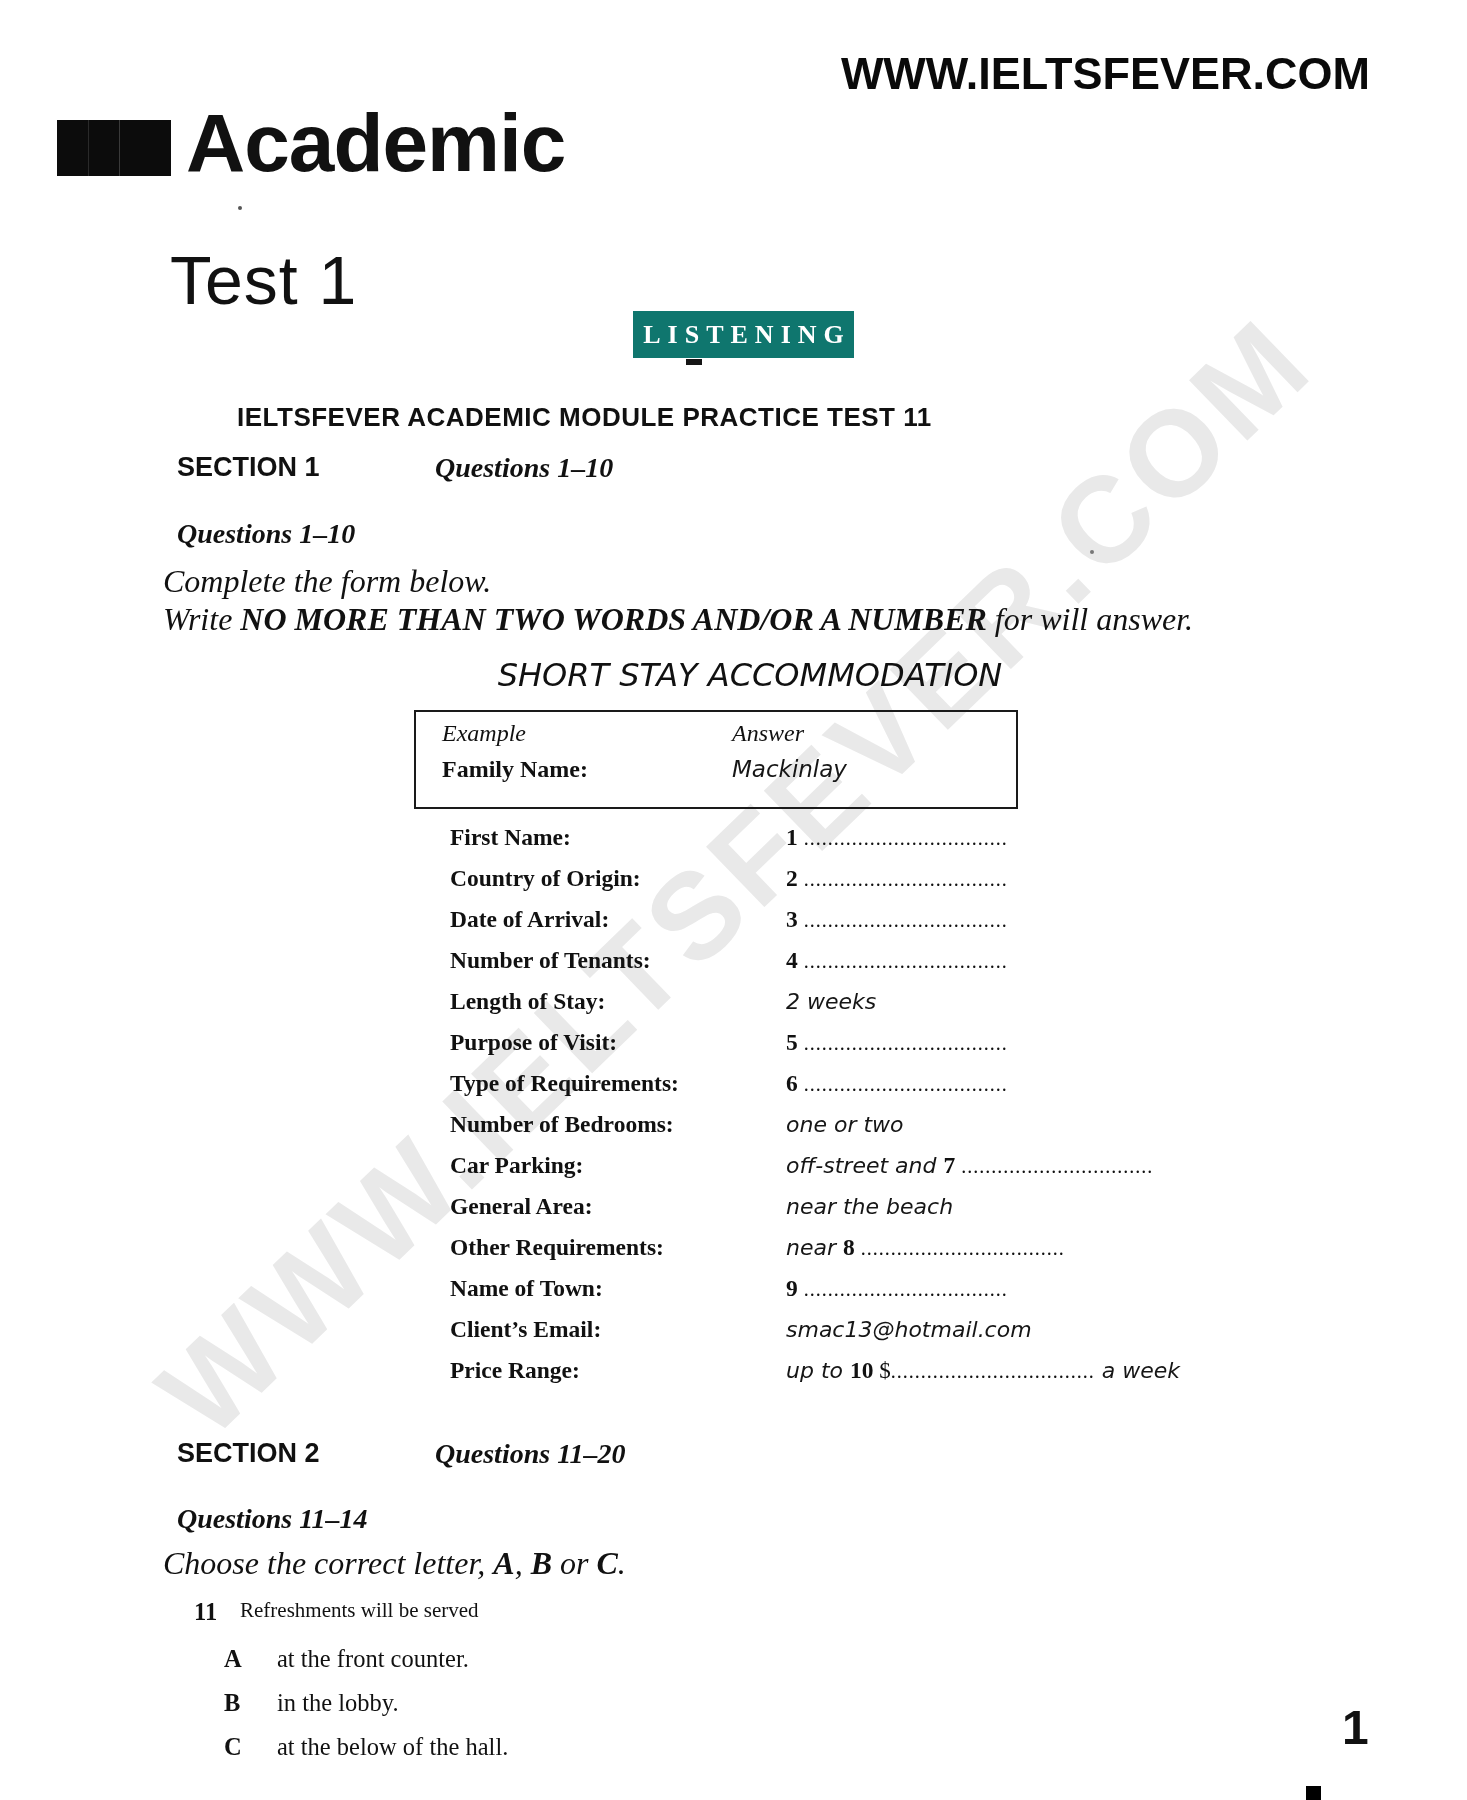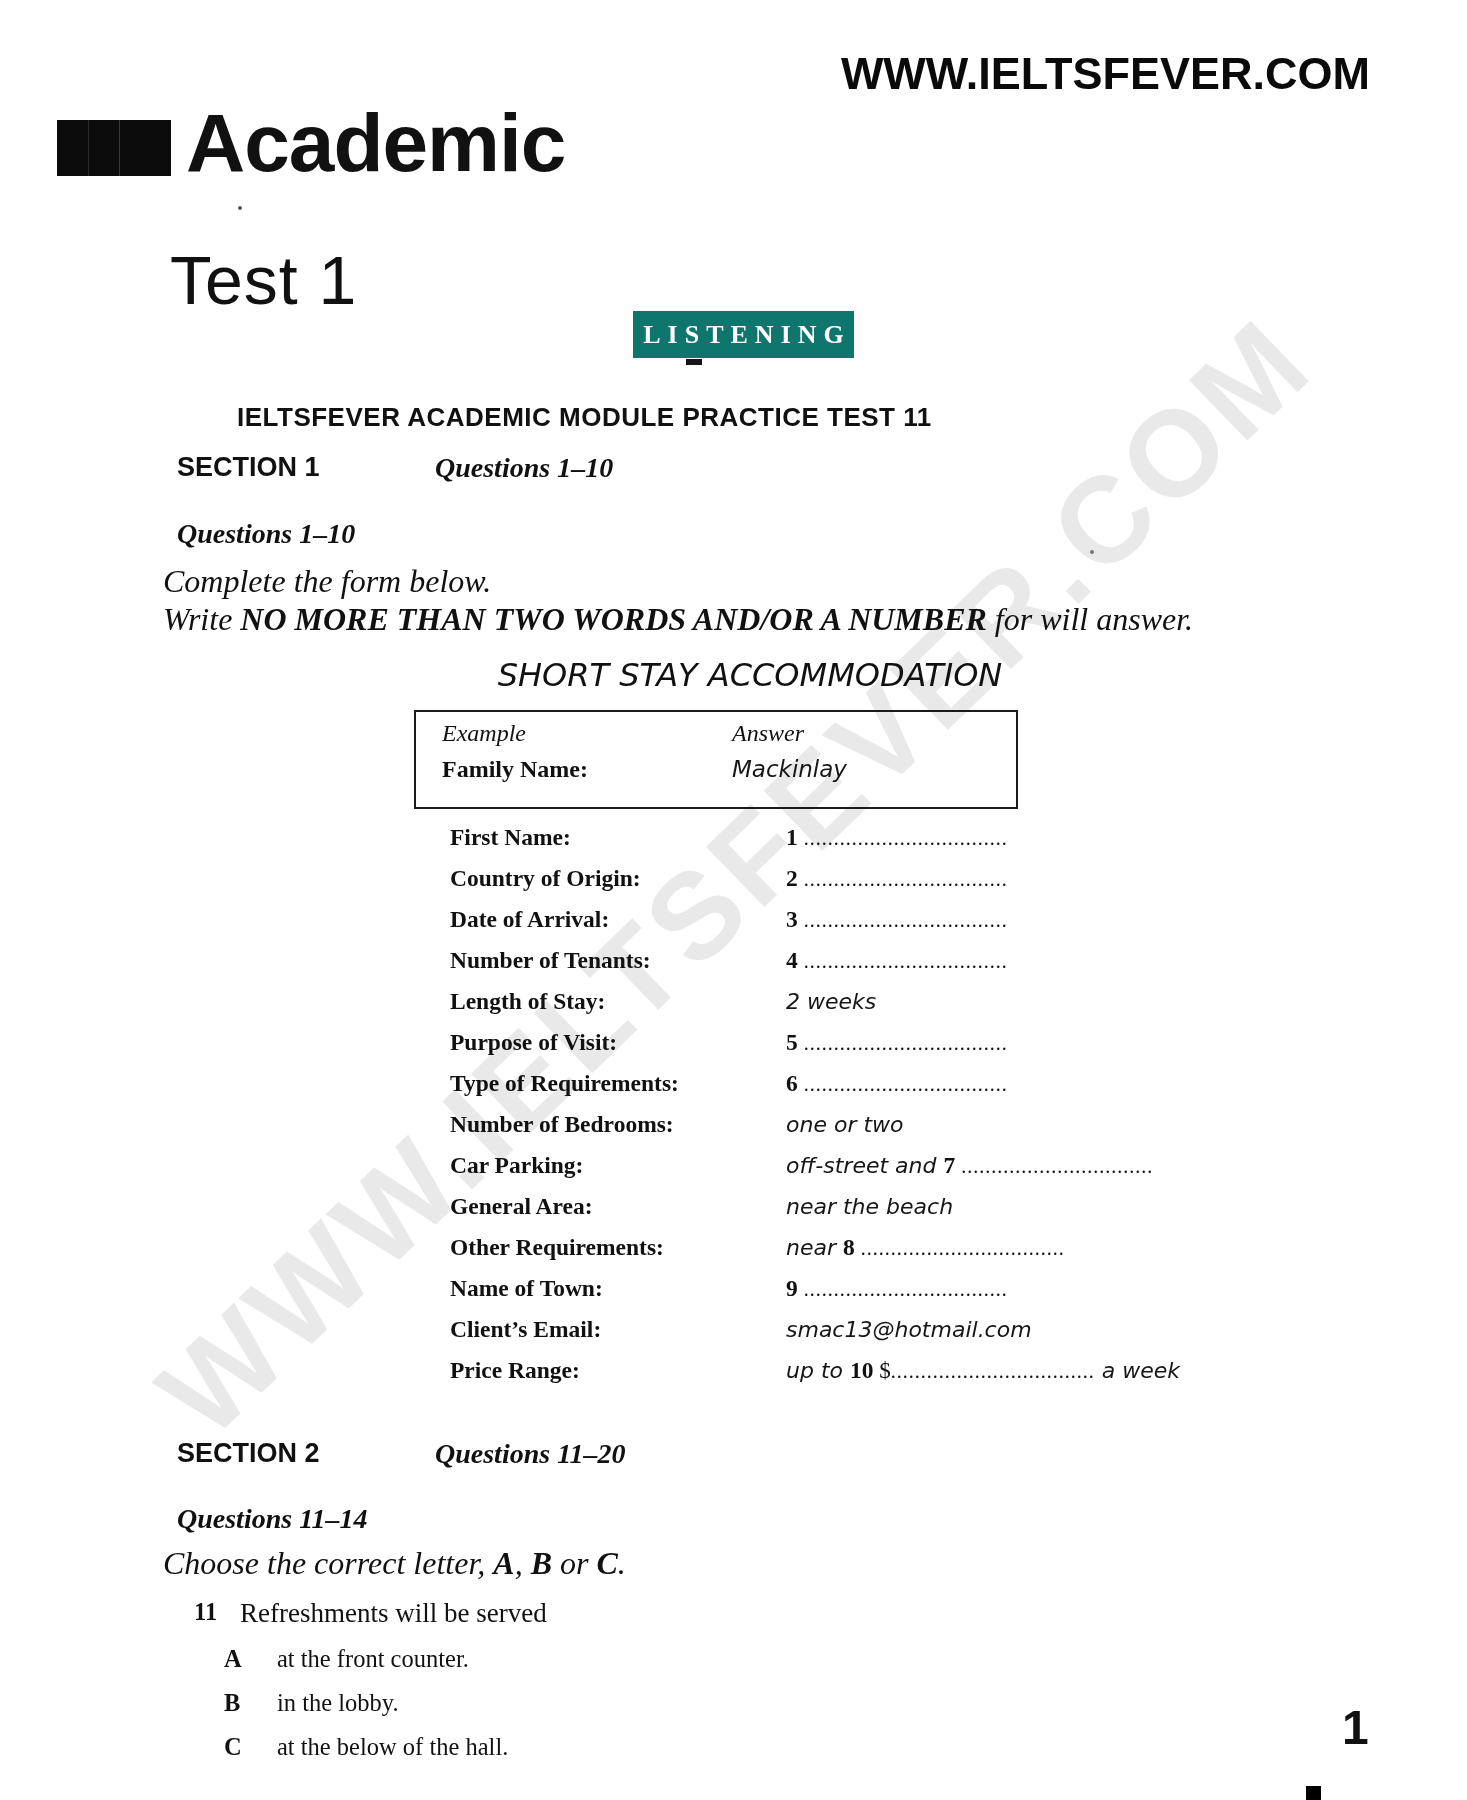--- a/index.html
+++ b/index.html
@@ -90,21 +90,21 @@
   .form-rows { left:450px; top:824px; width:620px; }
   .frow { height:41px; display:flex; align-items:baseline; white-space:nowrap; }
   .flabel { width:336px; flex:0 0 336px; font-weight:bold; font-size:23.5px; }
   .fvalue { font-size:23px; }
   .p-num   { font-weight:bold; font-size:23.5px; }
   .p-dots  { font-size:20px; letter-spacing:1px; }
   .p-plain { font-size:23px; }
   .p-hand  { font-size:22px; }
 
   .q11-num  { left:194px; top:1598px; font-weight:bold; font-size:24.5px; }
-  .q11-text { left:240px; top:1598px; font-size:27px; white-space:nowrap; }
+  .q11-text { left:240px; top:1598px; font-size:21px; white-space:nowrap; }
 
   .options { left:224px; top:1645px; }
   .opt-row { height:44px; display:flex; align-items:baseline; }
   .opt-letter { width:53px; flex:0 0 53px; font-weight:bold; font-size:24.5px; }
   .opt-text { font-size:24.5px; white-space:nowrap; }
 
   .page-number {
     left:1342px; top:1700px; font-family:"Liberation Sans", sans-serif;
     font-weight:bold; font-size:48px;
   }

